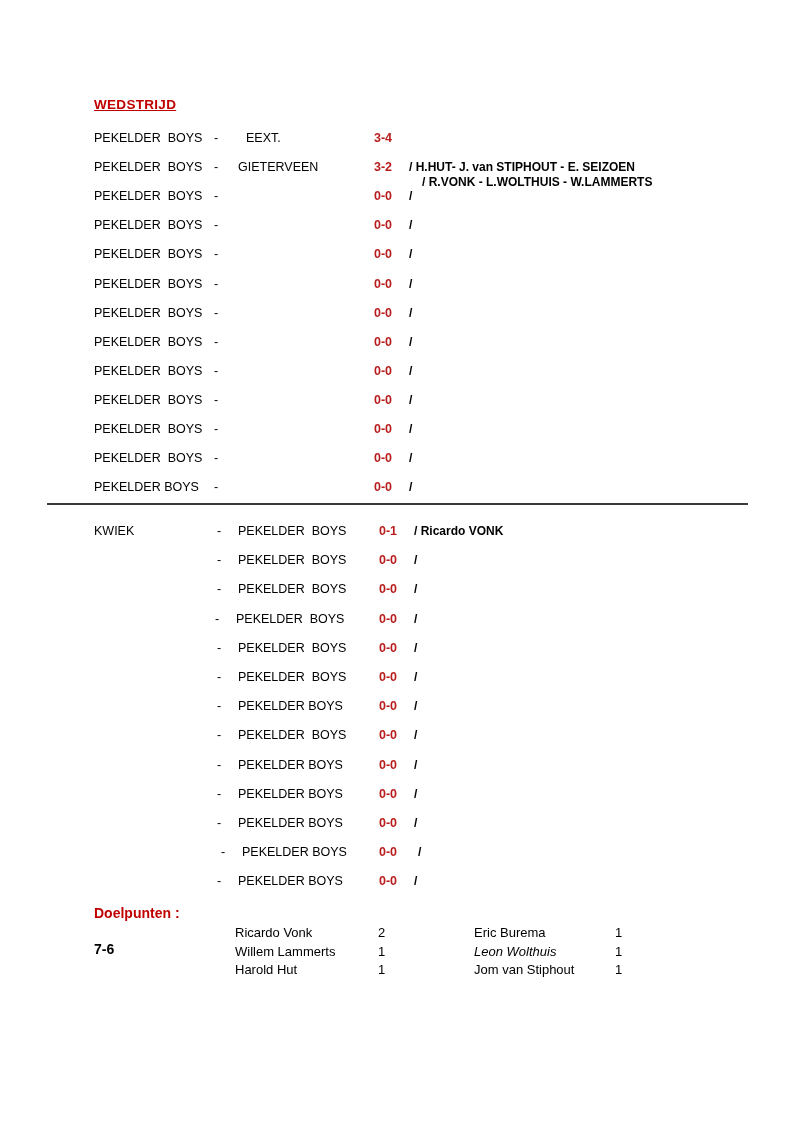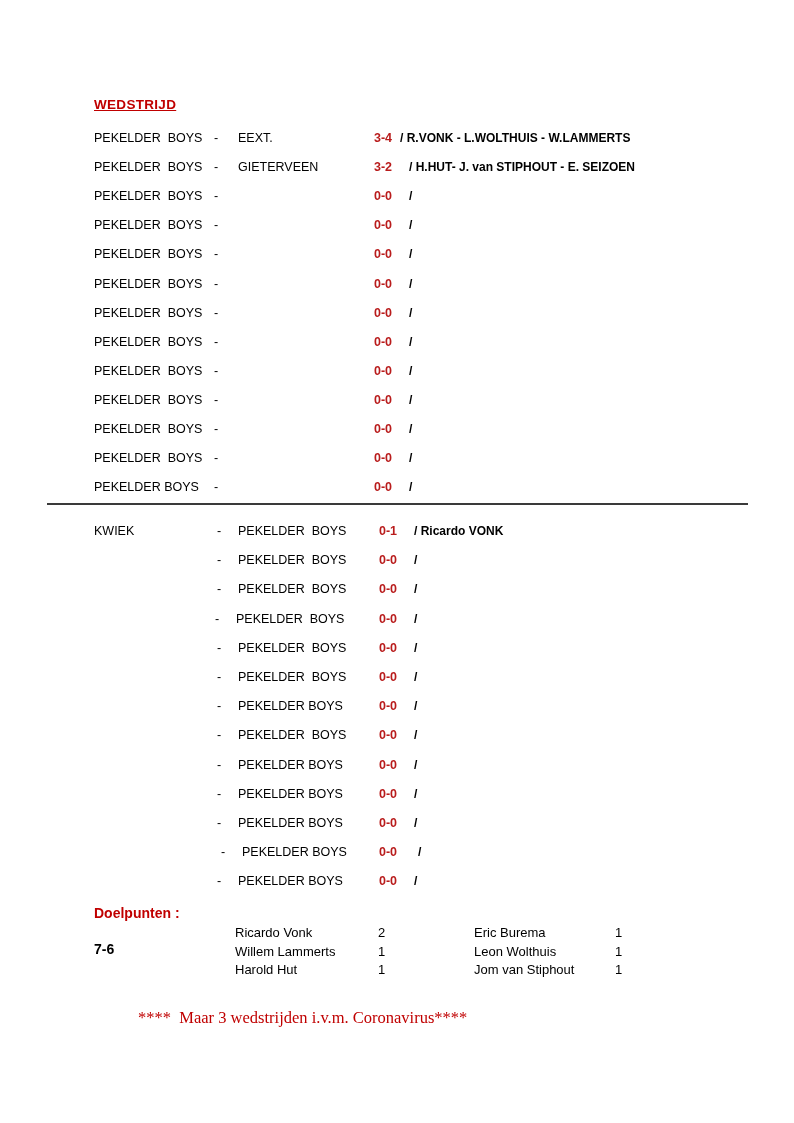--- a/index.html
+++ b/index.html
@@ -133,23 +133,23 @@
 <body>
 
 <div class="page">
 
   <div class="subtitle">WEDSTRIJD</div>
 
   <div id="home-block">
       <div class="match-row" style="top: 131px;">
         <span class="m-home" style="left: 94px;">PEKELDER  BOYS</span>
         <span class="m-dash" style="left: 214px;">-</span>
-        <span class="m-away" style="left: 238px; text-align: center;">EEXT.</span>
+        <span class="m-away" style="left: 246px; text-align: center;">EEXT.</span>
         <span class="m-score" style="left: 374px;">3-4</span>
-        <span class="m-scorers" style="left: 400px;">/ R.VONK - L.WOLTHUIS - W.LAMMERTS</span>
+        <span class="m-scorers" style="left: 422px; margin-top: 44px;">/ R.VONK - L.WOLTHUIS - W.LAMMERTS</span>
       </div>
       <div class="match-row" style="top: 160.1px;">
         <span class="m-home" style="left: 94px;">PEKELDER  BOYS</span>
         <span class="m-dash" style="left: 214px;">-</span>
         <span class="m-away" style="left: 238px;">GIETERVEEN</span>
         <span class="m-score" style="left: 374px;">3-2</span>
         <span class="m-scorers" style="left: 409px;">/ H.HUT- J. van STIPHOUT - E. SEIZOEN</span>
       </div>
       <div class="match-row" style="top: 189.2px;">
         <span class="m-home" style="left: 94px;">PEKELDER  BOYS</span>
@@ -330,21 +330,20 @@
   <div class="total-score">7-6</div>
   <div id="scorer-table">
       <div class="scorer-cell" style="left: 235px; top: 925px;">Ricardo Vonk</div>
       <div class="scorer-cell" style="left: 378px; top: 925px;">2</div>
       <div class="scorer-cell" style="left: 235px; top: 943.5px;">Willem Lammerts</div>
       <div class="scorer-cell" style="left: 378px; top: 943.5px;">1</div>
       <div class="scorer-cell" style="left: 235px; top: 962px;">Harold Hut</div>
       <div class="scorer-cell" style="left: 378px; top: 962px;">1</div>
       <div class="scorer-cell" style="left: 474px; top: 925px;">Eric Burema</div>
       <div class="scorer-cell" style="left: 615px; top: 925px;">1</div>
-      <div class="scorer-cell" style="left: 474px; top: 943.5px;">Leon Wolthuis</div>
+      <div class="scorer-cell" style="left: 474px; top: 943.5px; font-style: italic;">Leon Wolthuis</div>
       <div class="scorer-cell" style="left: 615px; top: 943.5px;">1</div>
       <div class="scorer-cell" style="left: 474px; top: 962px;">Jom van Stiphout</div>
       <div class="scorer-cell" style="left: 615px; top: 962px;">1</div>
     </div>
 
-  <div class="footer-note">****  Maar 3 wedstrijden i.v.m. Coronavirus****</div>
 
 </div>
 
 </body></html>

